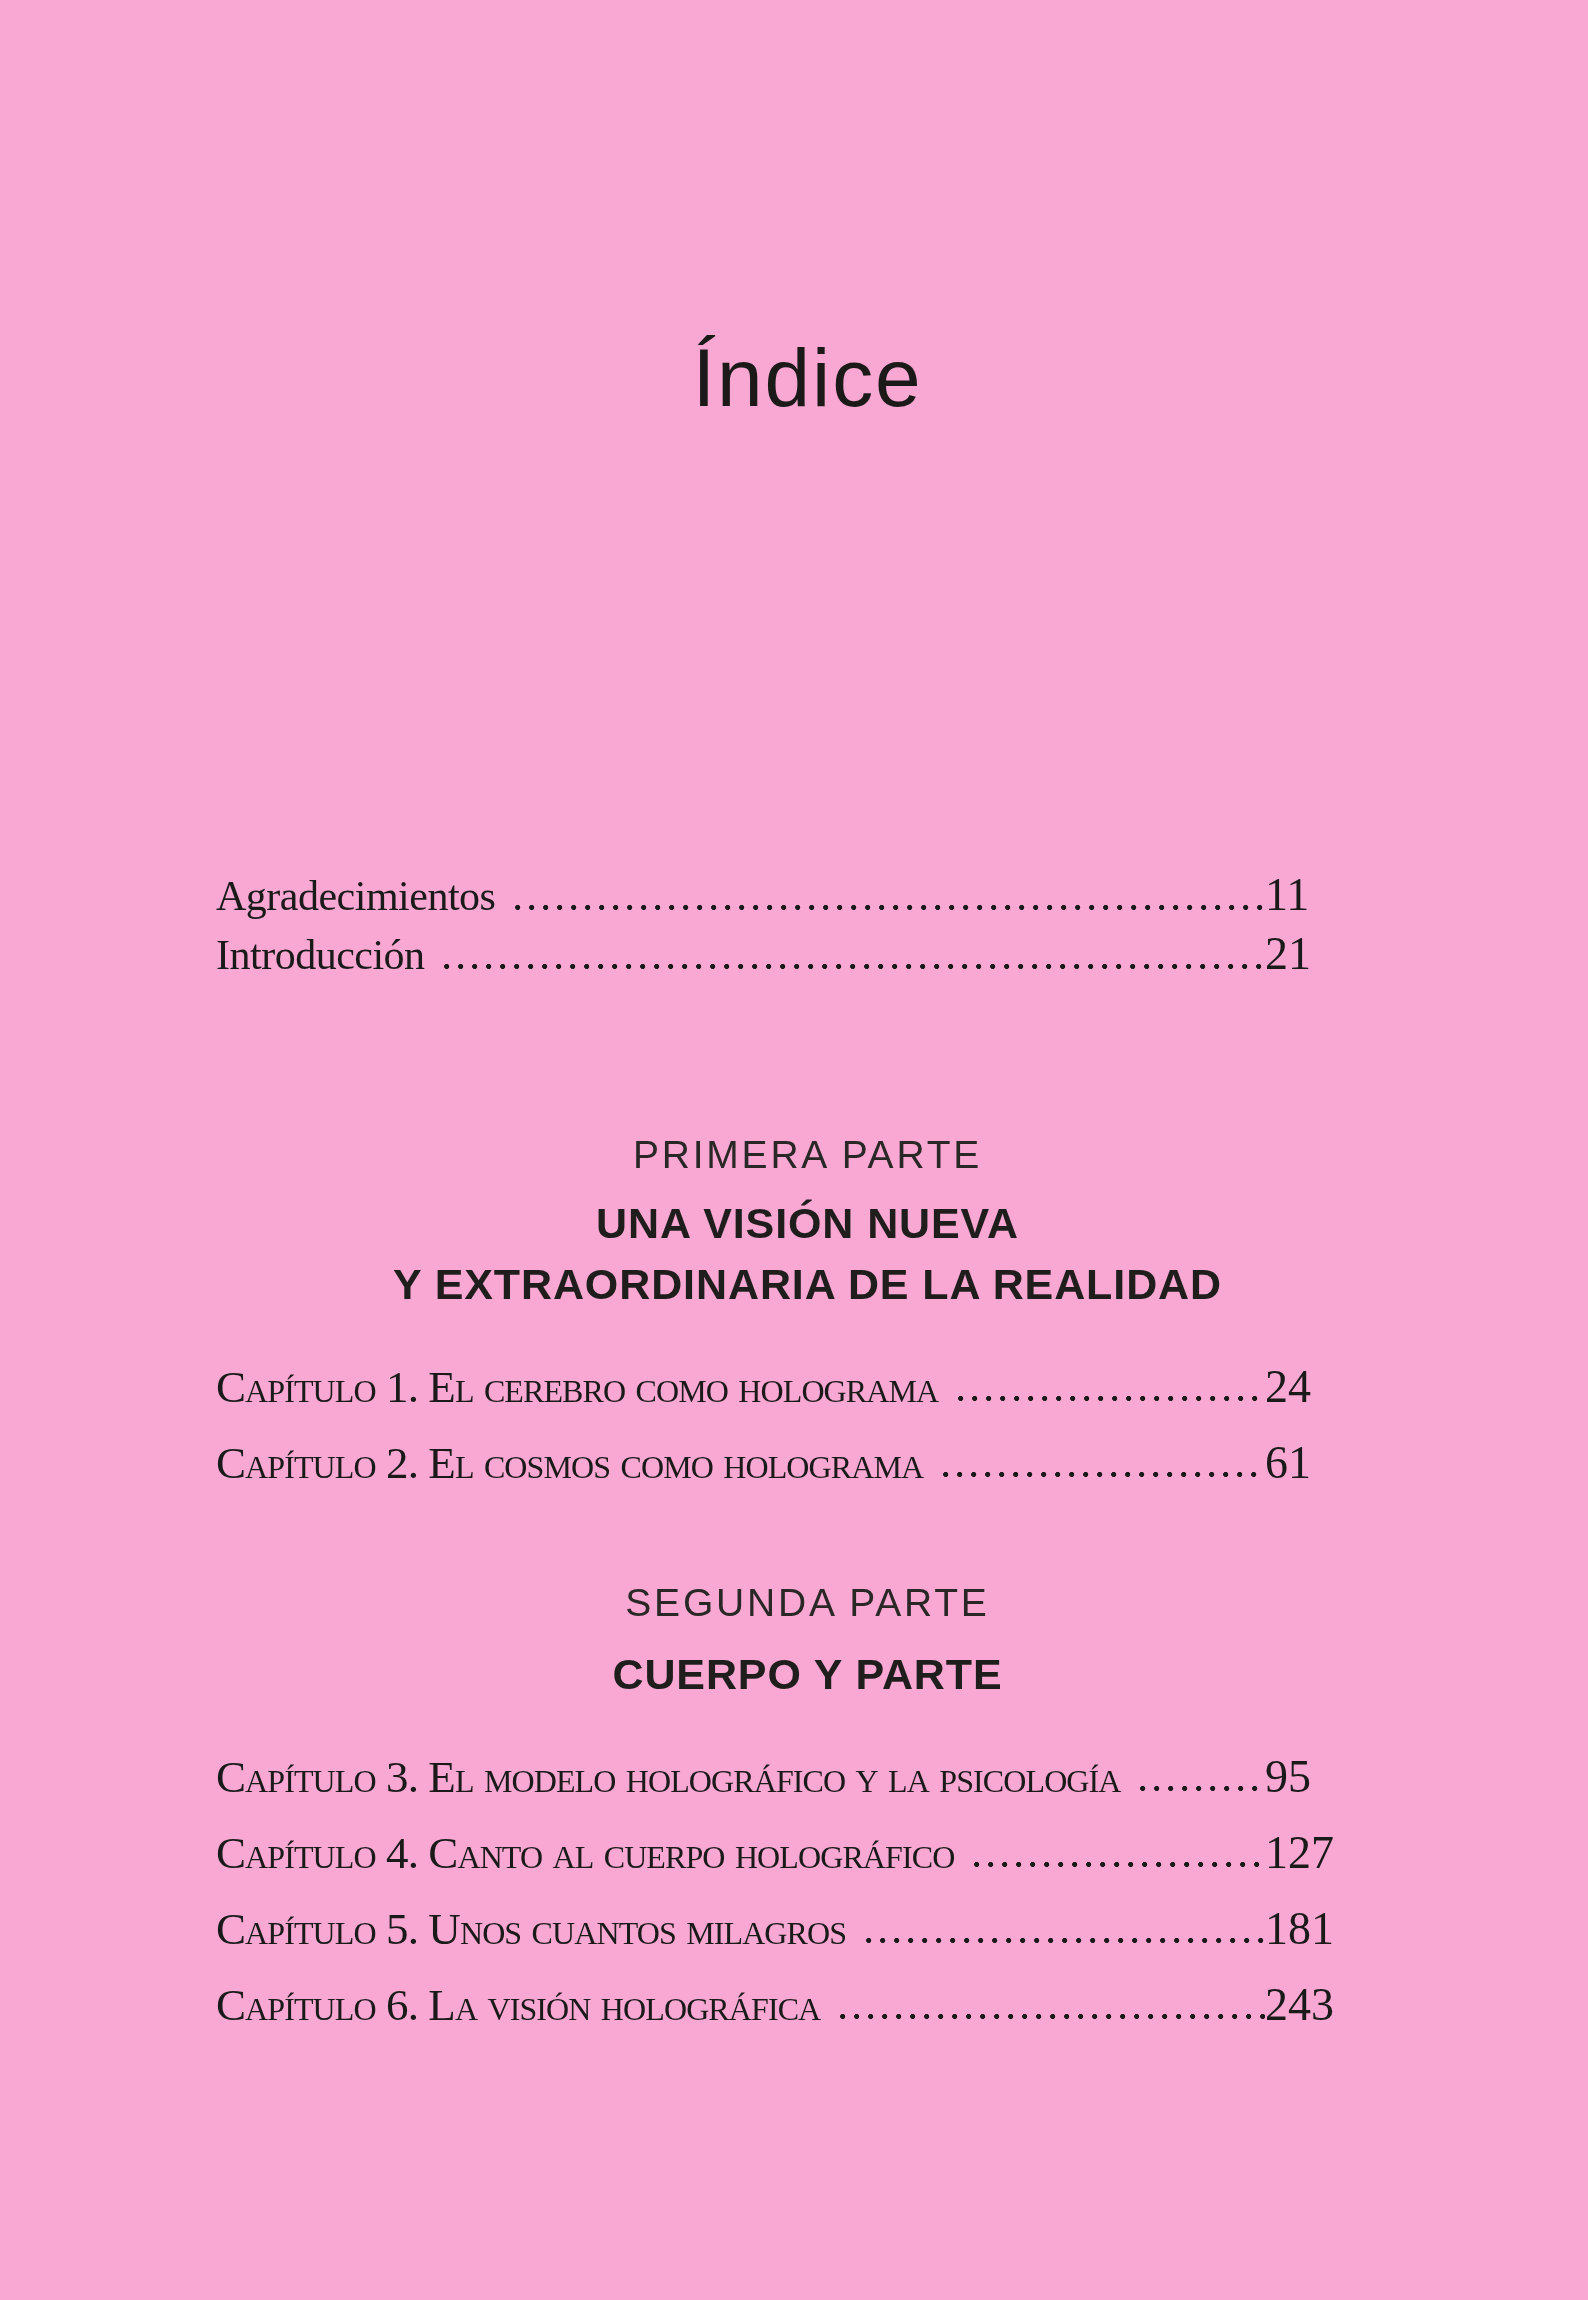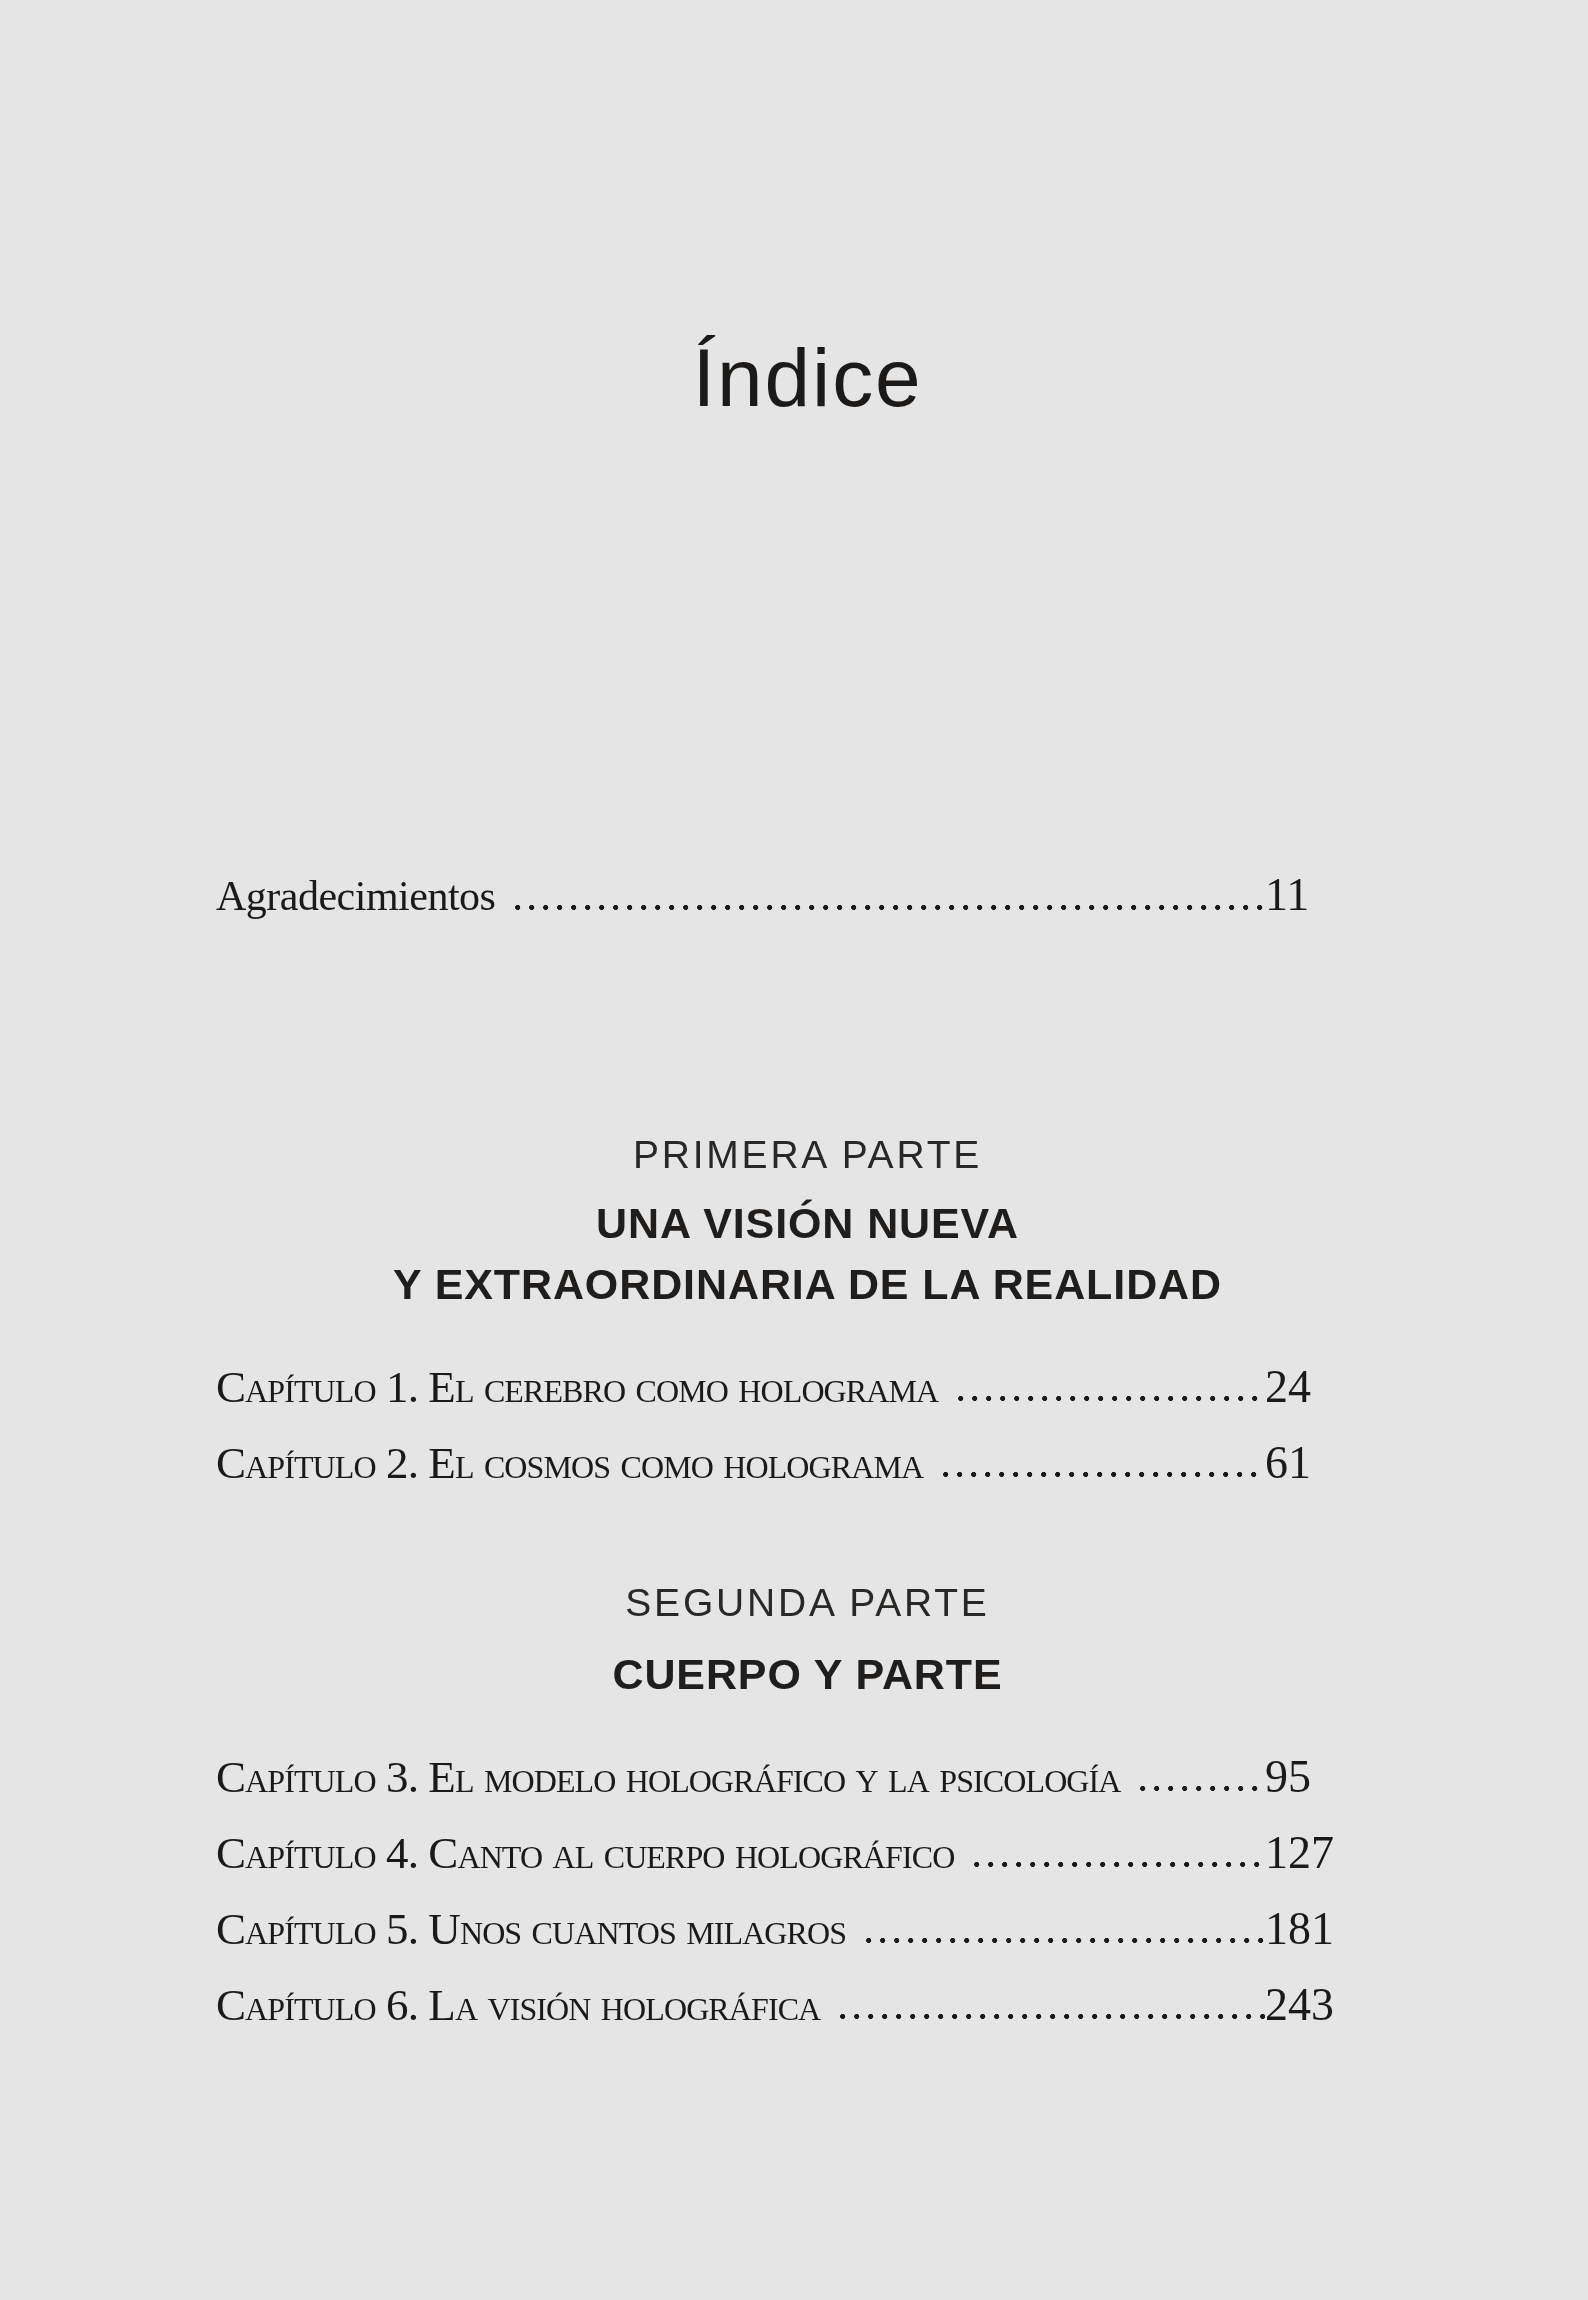--- a/index.html
+++ b/index.html
@@ -1,17 +1,17 @@
 <!DOCTYPE html>
 <html style="font-size:15px"><head>
 <meta charset="utf-8">
 <style>
   html,body { margin:0; padding:0; background:#ffffff; }
   .page {
-    position:relative; width:1589px; height:2300px; background:#e5e5e5;
+    position:relative; width:1589px; height:2300px; background:#f9a8d4;
     font-family:"Liberation Serif", serif; color:#1a1a1a; overflow:hidden;
   }
   
   .doc-title {
     position:absolute; top:337px; left:216px; width:1183px;
     text-align:center; font-family:"Liberation Sans", sans-serif;
     font-weight:300; font-size:82px; line-height:1; letter-spacing:1.9px;
     color:#1c1a18;
   }
   
@@ -56,20 +56,25 @@
   <div class="doc-title">Índice</div>
 
   <div id="front-list" class="toc-list">
   <div class="toc-row">
     <span class="toc-label">Agradecimientos</span>
     <span class="leader"></span>
     <span class="pagenum">11</span>
   </div>
 
 
+  <div class="toc-row">
+    <span class="toc-label">Introducción</span>
+    <span class="leader"></span>
+    <span class="pagenum">21</span>
+  </div>
 </div>
 
   <div id="part1-kicker" class="kicker">PRIMERA PARTE</div>
   <div id="part1-title" class="part-title">
   <div class="part-title-line">UNA VISIÓN NUEVA</div>
 
   <div class="part-title-line">Y EXTRAORDINARIA DE LA REALIDAD</div>
 </div>
   <div id="part1-chapters" class="toc-list chapters">
   <div class="toc-row">

